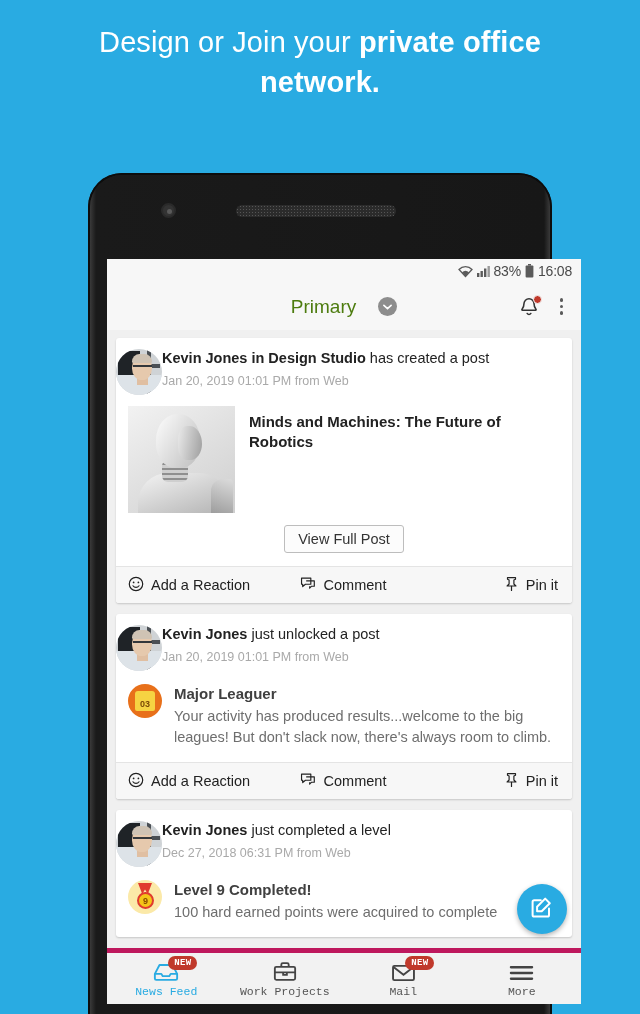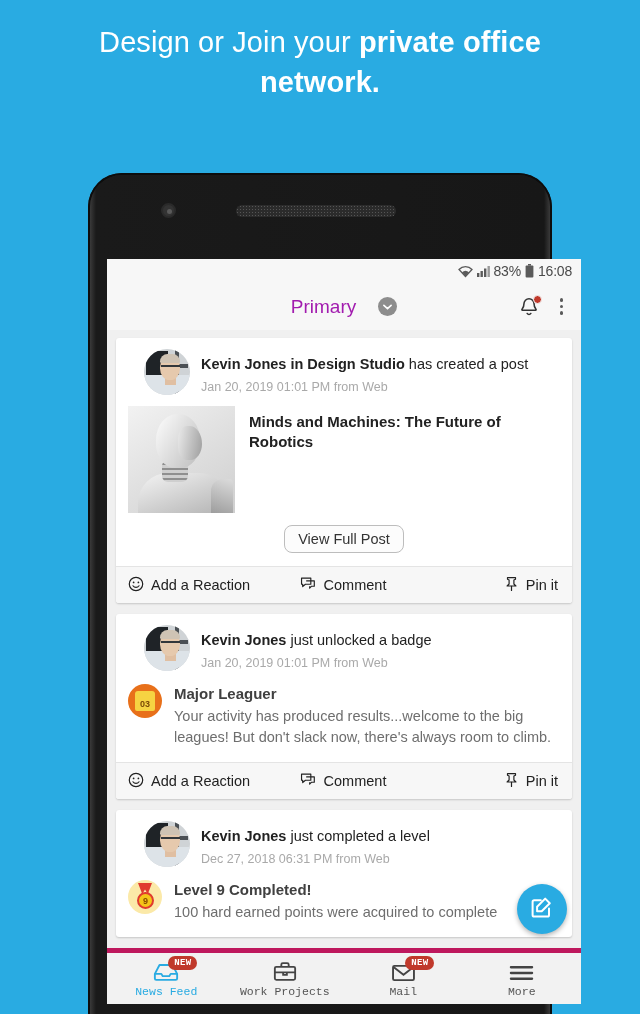--- a/index.html
+++ b/index.html
@@ -84,21 +84,21 @@
   
   .toolbar {
     height: 47px; flex: 0 0 47px;
     background: #f7f7f7;
     display: flex; align-items: center;
     position: relative;
   }
   .tb-title {
     position: absolute; left: 0; right: 0;
     display: flex; align-items: center; justify-content: center; gap: 22px;
-    font-size: 19px; color: #a21caf; pointer-events: none;
+    font-size: 19px; color: #4d7c0f; pointer-events: none;
   }
   .chev-circle {
     width: 19px; height: 19px; border-radius: 50%;
     background: #8d8d8d; display: inline-flex;
     align-items: center; justify-content: center;
   }
   .tb-right {
     margin-left: auto; display: flex; align-items: center;
     gap: 16px; padding-right: 14px; z-index: 2;
   }
@@ -119,22 +119,22 @@
     position: relative;
   }
   .card {
     background: #ffffff;
     border-radius: 3px;
     box-shadow: 0 1px 2px rgba(0,0,0,.18);
     flex: 0 0 auto;
     overflow: hidden;
   }
   .card-head {
-    display: flex; gap: 11px; padding: 11px 12px 9px 28px;
-    align-items: flex-end;
+    display: flex; padding: 11px 12px 9px 0;
+    align-items: flex-start;
   }
   .avatar {
     width: 46px; height: 46px; border-radius: 50%;
     flex: 0 0 46px; overflow: hidden; position: relative;
     background: #cfd3d6;
   }
   .avatar .bg-dark { position:absolute; left:2px; top:2px; width:22px; height:26px; background:#1f2327; }
   .avatar .bg-pole { position:absolute; left:31px; top:0; width:4px; height:46px; background:#4b5055; }
   .avatar .bg-bar  { position:absolute; left:24px; top:15px; width:20px; height:4px; background:#4b5055; }
   .avatar .shirt   { position:absolute; left:0; bottom:0; width:46px; height:20px; background:#dde3e8; border-radius: 0 0 23px 23px;}
@@ -186,21 +186,21 @@
   }
   .post-title {
     font-size: 15px; font-weight: 700; color: #222;
     line-height: 20px; padding-top: 6px;
   }
   .vfp-wrap { display: flex; justify-content: center; padding: 0 12px 13px 12px; }
   .vfp-btn {
     font-family: "Liberation Sans", sans-serif;
     font-size: 14.5px; color: #333;
     background: #fcfcfc; border: 1px solid #bdbdbd;
-    border-radius: 8px; padding: 5px 13px; cursor: pointer;
+    border-radius: 3px; padding: 5px 13px; cursor: pointer;
   }
 
   
   .item-body { display: flex; gap: 12px; padding: 4px 12px 14px 12px; }
   .item-icon { width: 34px; height: 34px; flex: 0 0 34px; border-radius: 50%; position: relative; }
   .badge-jersey { background: #e8701a; }
   .badge-jersey .shirt-shape {
     position: absolute; left: 7px; top: 7px; width: 20px; height: 20px;
     background: #f6d342; border-radius: 3px 3px 2px 2px;
   }
@@ -404,21 +404,21 @@
               <div class="bg-pole"></div>
               <div class="bg-bar"></div>
             <div class="shirt"></div>
               <div class="neck"></div>
               <div class="face"></div>
             <div class="hair"></div>
               <div class="glass"></div>
           </div>
           <div class="meta">
             <div class="meta-line">
-              <b>Kevin Jones</b><span> just unlocked a badge</span>
+              <b>Kevin Jones</b><span> just unlocked a post</span>
             </div>
             <div class="meta-time">Jan 20, 2019 01:01 PM from Web</div>
           </div>
         </div>
         <div class="item-body">
           <div class="item-icon badge-jersey">
             <div class="shirt-shape"></div>
             <div class="num">03</div>
           </div>
           <div>

